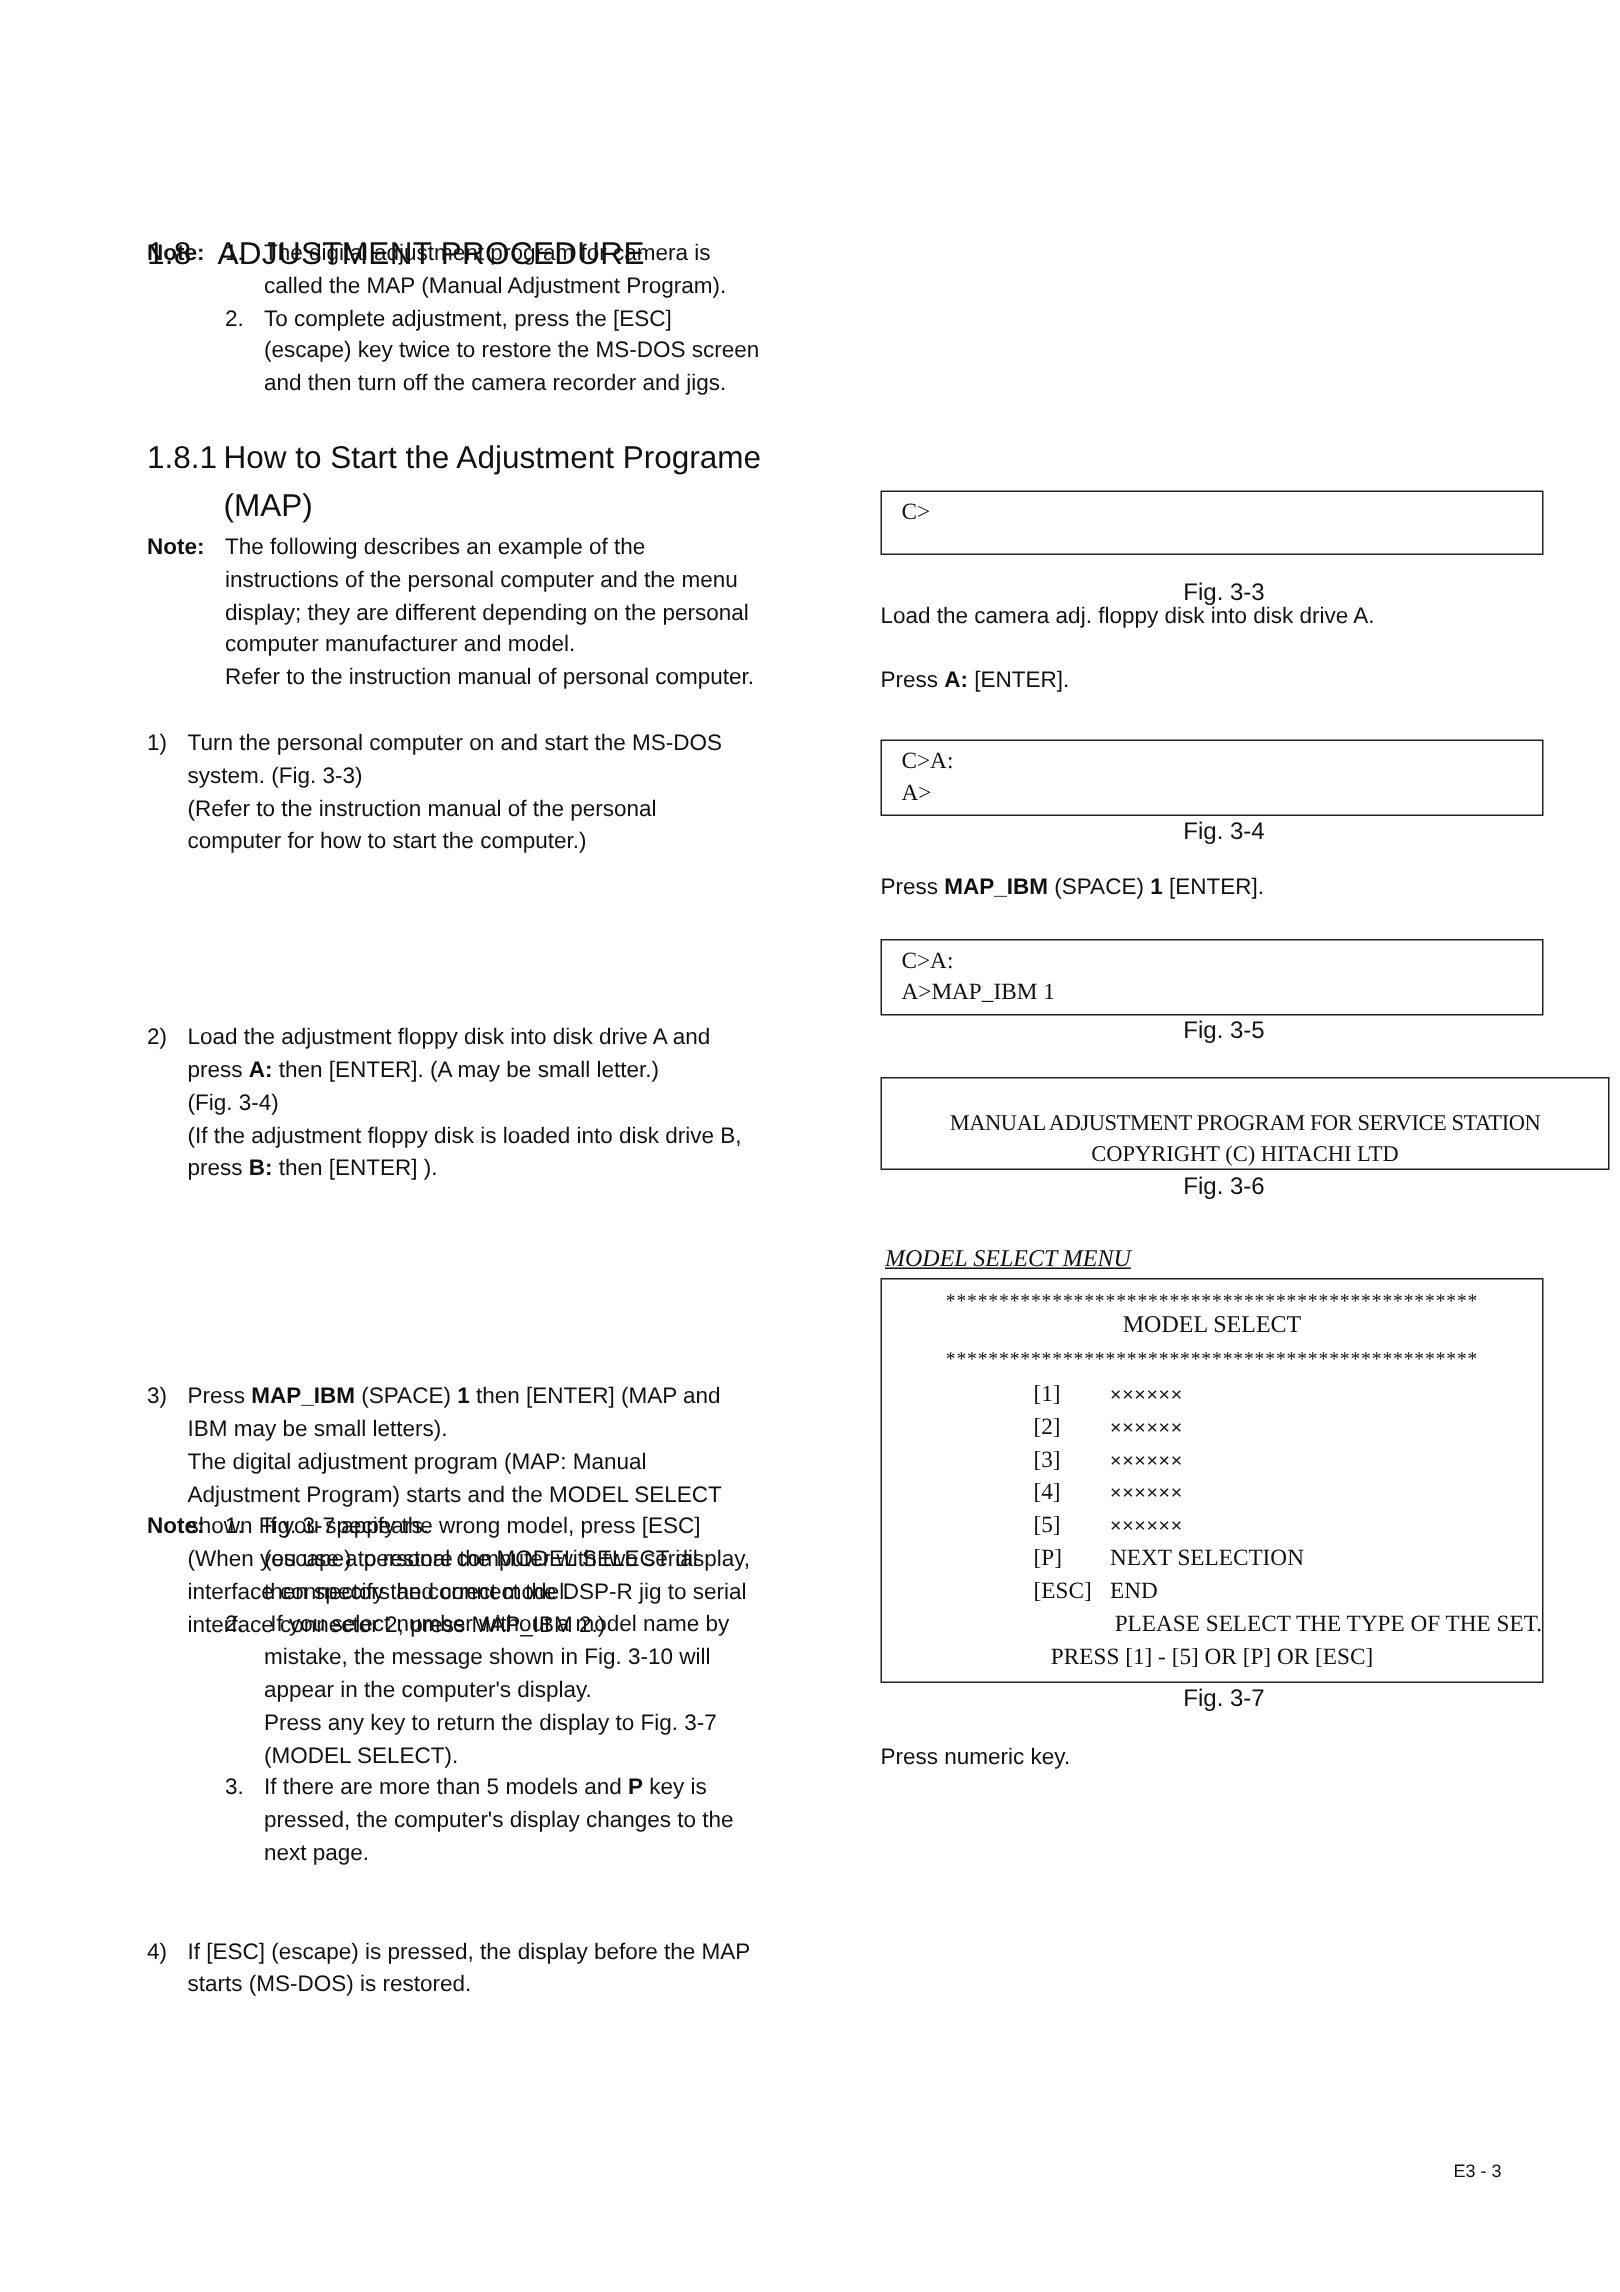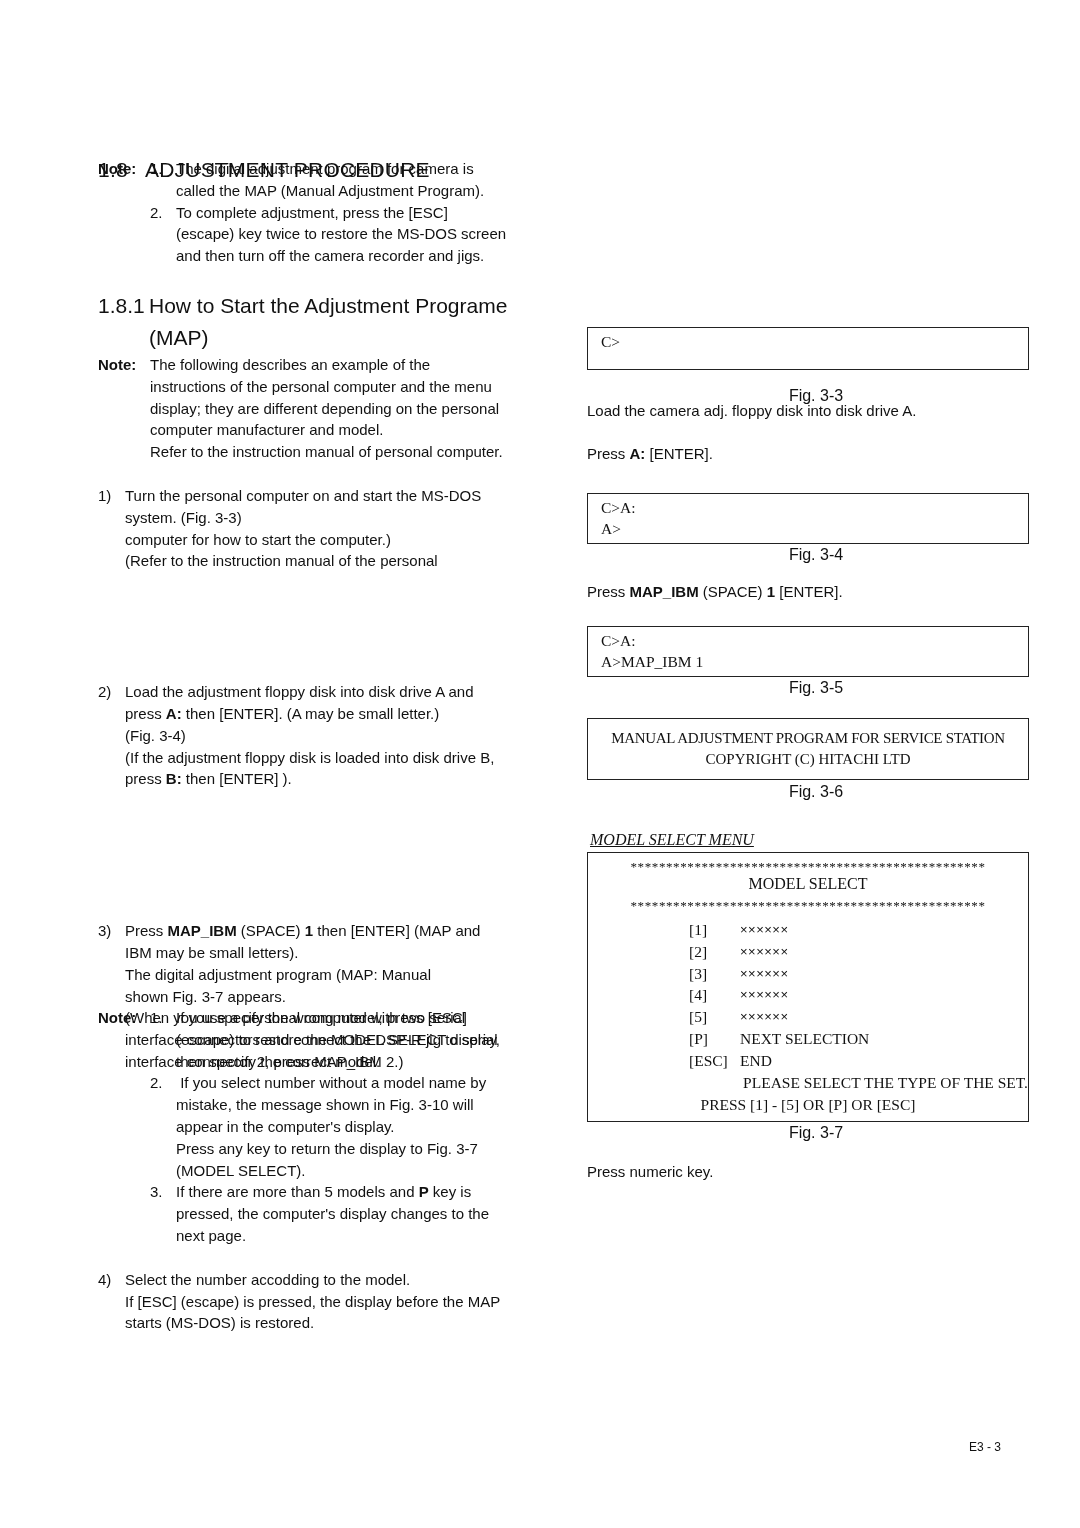--- a/index.html
+++ b/index.html
@@ -77,47 +77,47 @@
     <div>display; they are different  depending on the personal</div>
     <div>computer manufacturer and model.</div>
     <div>Refer to the instruction manual of personal computer.</div>
   </div>
 </div>
 
 <div class="abs body step" style="left:98px; top:485px; width:450px;">
   <span class="n">1)</span>
   <div>Turn the personal computer on and start the MS-DOS</div>
   <div>system.  (Fig. 3-3)</div>
+  <div>(Refer to the instruction manual of the personal</div>
   <div>computer for how to start the computer.)</div>
-  <div>(Refer to the instruction manual of the personal</div>
 </div>
 
 <div class="abs body step" style="left:98px; top:594px; width:450px;">
   <span class="n">2)</span>
   <div>Load the adjustment floppy disk into disk drive A and</div>
   <div><span>press </span><b>A:</b><span> then [ENTER].  (A may be small letter.)</span></div>
   <div>(Fig. 3-4)</div>
   <div>(If the adjustment floppy disk is loaded into disk drive B,</div>
   <div><span>press </span><b>B:</b><span> then [ENTER] ).</span></div>
 </div>
 
 <div class="abs body step" style="left:98px; top:724px; width:450px;">
   <span class="n">3)</span>
   <div><span>Press </span><b>MAP_IBM</b><span> (SPACE) </span><b>1</b><span> then [ENTER]  (MAP and</span></div>
   <div>IBM may be small letters).</div>
   <div>The digital adjustment program (MAP: Manual</div>
+  <div>Adjustment Program) starts and the MODEL SELECT</div>
   <div>shown Fig. 3-7 appears.</div>
   <div>(When you use a personal computer with two serial</div>
   <div>interface connectors and connect the DSP-R jig to serial</div>
   <div>interface connector 2, press MAP_IBM 2.)</div>
 </div>
 
 <div class="abs body step" style="left:98px; top:920px; width:450px;">
   <span class="n">4)</span>
-  <div>Select the number accodding to the model.</div>
   <div>If [ESC] (escape) is pressed, the display before the MAP</div>
   <div>starts (MS-DOS) is restored.</div>
 </div>
 
 <div class="abs body" style="left:98px; top:1007px; width:460px;">
   <div class="note-block" style="padding-left:52px;">
     <span class="lbl">Note:</span>
     <div class="note-item">
       <span class="n">1.</span>
       <div>If you specify the wrong model, press [ESC]</div>
@@ -160,21 +160,21 @@
 <div class="right-text" style="left:587px; top:583px;">
   <span>Press </span><b>MAP_IBM</b><span> (SPACE) </span><b>1</b><span> [ENTER].</span>
 </div>
 
 <div class="box" style="left:587px; top:626px; width:442px; height:51px; padding-top:3px;">
   <div class="ln">C&gt;A:</div>
   <div class="ln">A&gt;MAP_IBM 1</div>
 </div>
 <div class="fig" style="left:587px; top:679px; width:458px;">Fig. 3-5</div>
 
-<div class="box serif-center" style="left:587px; top:718px; width:442px; height:62px; padding-top:9px; font-size:15px; white-space:nowrap;">
+<div class="box serif-center" style="left:587px; top:718px; width:486px; height:62px; padding-top:20px; font-size:15px; white-space:nowrap;">
   <div style="letter-spacing:-0.3px;">MANUAL ADJUSTMENT PROGRAM FOR SERVICE STATION</div>
   <div>COPYRIGHT (C) HITACHI LTD</div>
 </div>
 <div class="fig" style="left:587px; top:783px; width:458px;">Fig. 3-6</div>
 
 <div class="abs caption-italic" style="left:590px; top:831px;">MODEL SELECT MENU</div>
 <div class="box" style="left:587px; top:852px; width:442px; height:270px; font-size:15.5px;">
   <div class="stars" style="margin-top:3px; height:16px;">**************************************************</div>
   <div class="serif-center" style="height:23px; line-height:23px; font-size:16px;">MODEL SELECT</div>
   <div class="stars" style="height:22px;">**************************************************</div>

